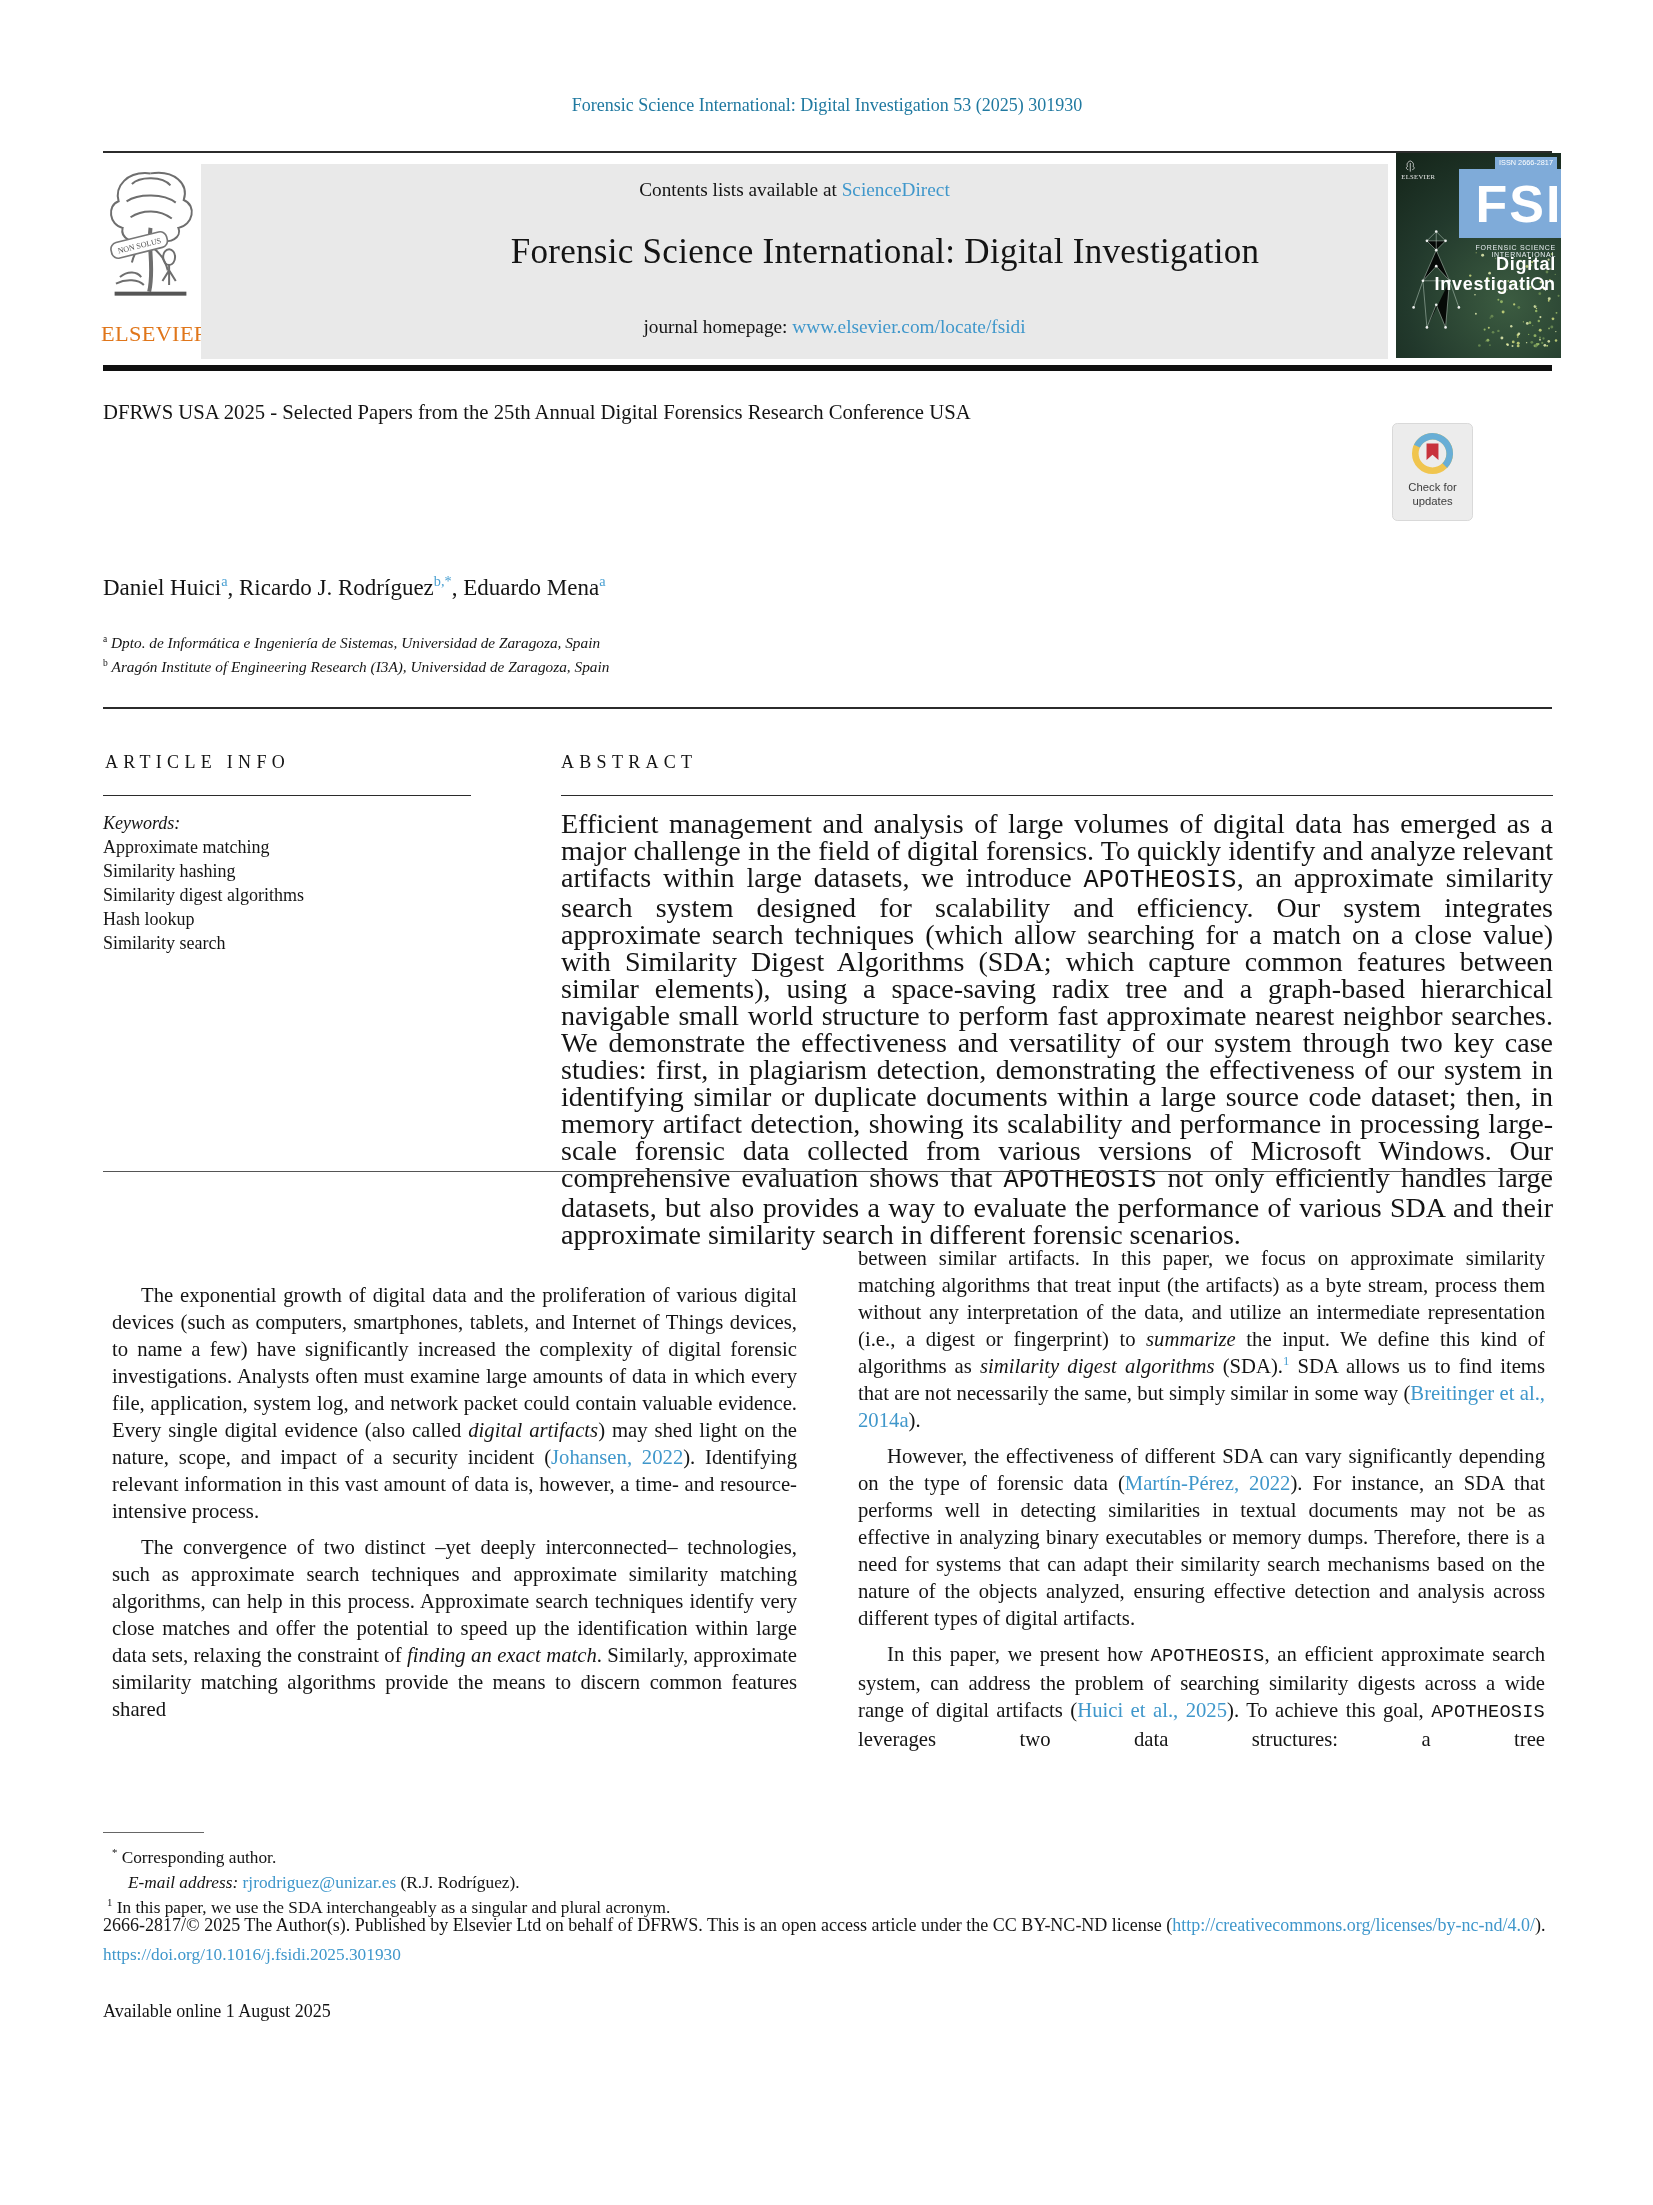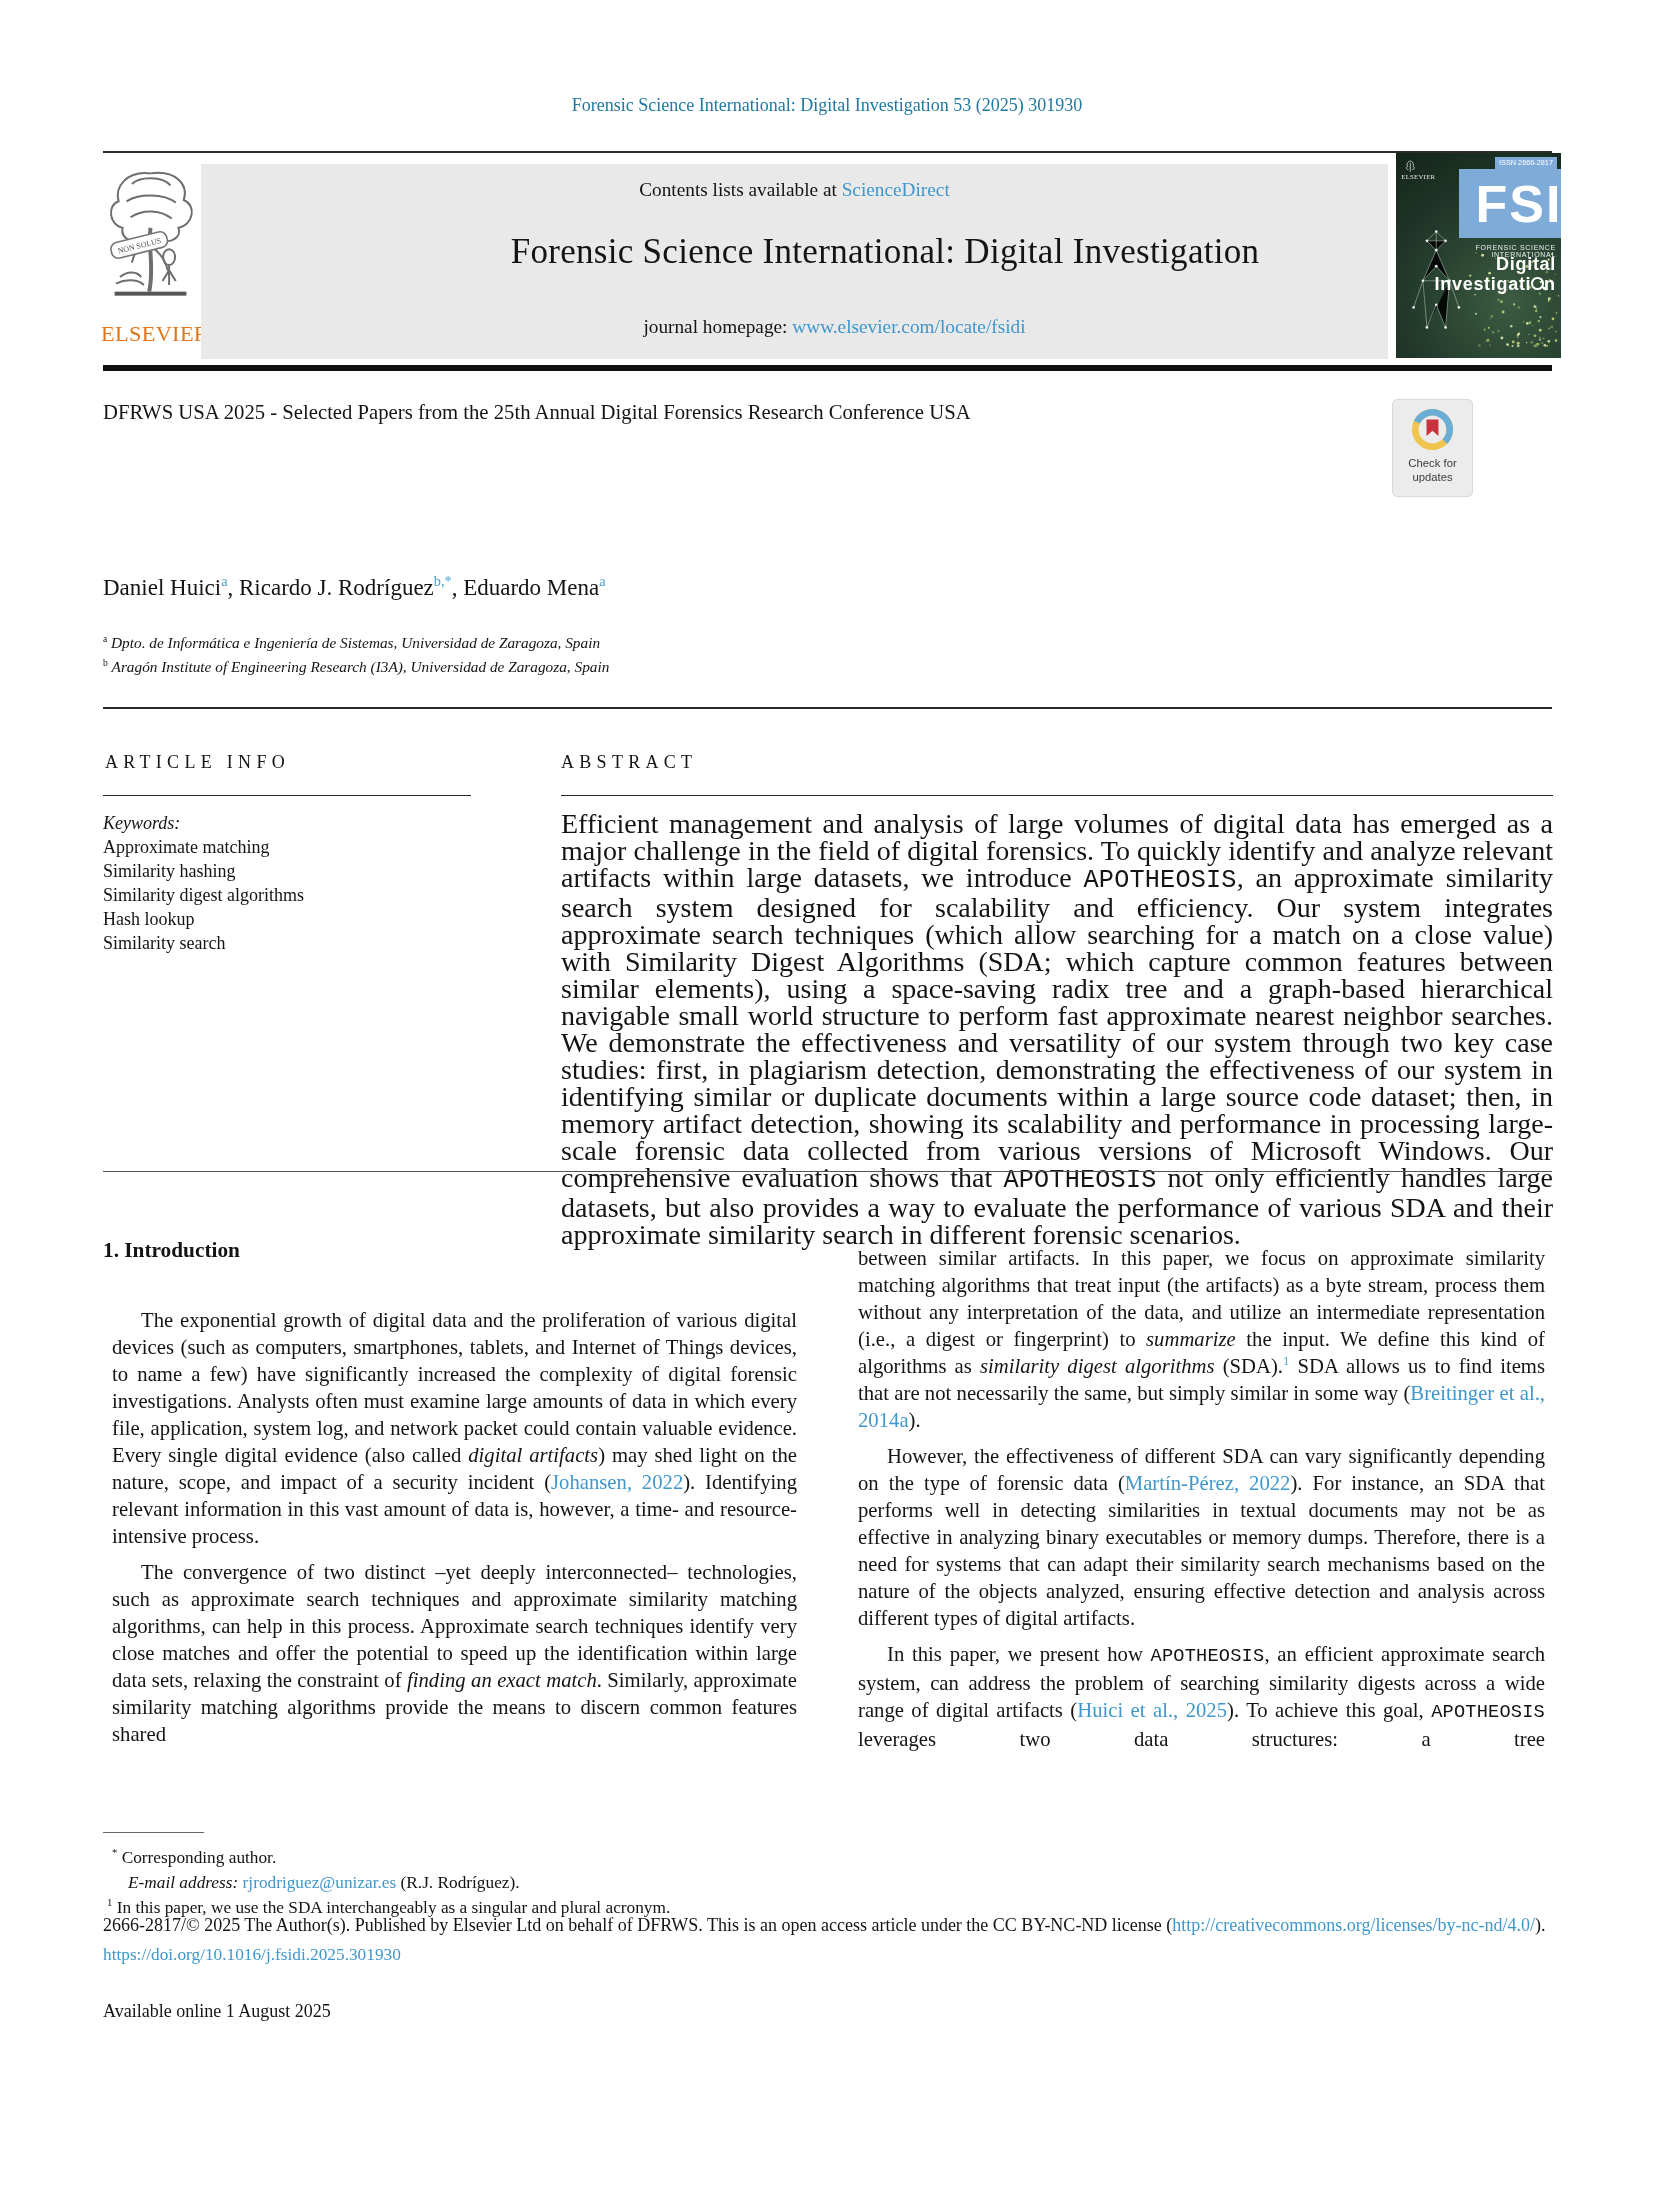--- a/index.html
+++ b/index.html
@@ -27,21 +27,21 @@
   #cover{background:radial-gradient(circle at 68% 72%, #3c5c41 0%, #22392c 55%, #142419 100%);overflow:hidden;}
   #cover .issn{background:#7fabd9;color:#fff;font-family:"Liberation Sans",sans-serif;font-size:7.3px;padding:1.3px 4px;}
   #cover .fsi-box{background:#7fabd9;display:flex;align-items:center;justify-content:center;}
   #cover .fsi-box span{color:#fff;font-family:"Liberation Sans",sans-serif;font-weight:bold;font-size:52px;letter-spacing:2px;}
   #cover .intl{color:#e9eef2;font-family:"Liberation Sans",sans-serif;font-size:7px;letter-spacing:0.7px;text-align:right;}
   #cover .dig{color:#fff;font-family:"Liberation Sans",sans-serif;font-weight:bold;font-size:18px;text-align:right;letter-spacing:0.7px;}
   #cover .mini-els{color:#e8e8e8;font-family:"Liberation Serif",serif;font-size:6.7px;letter-spacing:0.3px;}
   .ring{display:inline-block;width:8.7px;height:8.7px;border:2px solid #fff;border-radius:50%;position:relative;vertical-align:baseline;}
   .ring:after{content:"";position:absolute;width:6px;height:2px;background:#fff;right:-4.7px;bottom:-1.3px;transform:rotate(38deg);}
   
-  #check-badge{background:#ececec;border:0.7px solid #d9d9d9;border-radius:5.3px;text-align:center;}
+  #check-badge{background:#ececec;border:0.7px solid #d9d9d9;border-radius:5.3px;text-align:center;margin-top:24px;}
   #check-badge .cb-text{font-family:"Liberation Sans",sans-serif;font-size:11.3px;color:#3c3c3c;line-height:14px;}
   
   .sechead{font-size:18px;letter-spacing:5.3px;}
   .kw{font-size:18px;line-height:24px;}
   #abstract-text{font-size:28px;line-height:27px;}
   .bodyp{font-size:20.7px;line-height:27px;margin:9px;}
   .indent{text-indent:29px;}
   .fn{font-size:17.3px;line-height:25px;}
   .foot{font-size:18px;line-height:28px;}
   h1,h2,p{margin:0;font-weight:normal;}
@@ -250,21 +250,20 @@
       </div>
   </div>
 
   <div class="abs sechead" style="left:561px;top:752px;">ABSTRACT</div>
   <div class="abs rule" style="left:561px;top:795px;width:992px;height:1.3px;"></div>
   <p id="abstract-text" class="abs just" style="left:561px;top:810px;width:992px;">Efficient management and analysis of large volumes of digital data has emerged as a major challenge in the field of digital forensics. To quickly identify and analyze relevant artifacts within large datasets, we introduce <span class="mono">APOTHEOSIS</span>, an approximate similarity search system designed for scalability and efficiency. Our system integrates approximate search techniques (which allow searching for a match on a close value) with Similarity Digest Algorithms (SDA; which capture common features between similar elements), using a space-saving radix tree and a graph-based hierarchical navigable small world structure to perform fast approximate nearest neighbor searches. We demonstrate the effectiveness and versatility of our system through two key case studies: first, in plagiarism detection, demonstrating the effectiveness of our system in identifying similar or duplicate documents within a large source code dataset; then, in memory artifact detection, showing its scalability and performance in processing large-scale forensic data collected from various versions of Microsoft Windows. Our comprehensive evaluation shows that <span class="mono">APOTHEOSIS</span> not only efficiently handles large datasets, but also provides a way to evaluate the performance of various SDA and their approximate similarity search in different forensic scenarios.</p>
 
   <div class="abs" style="left:103px;top:1171px;width:1449px;height:1.3px;background:#555;"></div>
 
   <div class="abs" style="left:103px;top:1238px;width:703px;">
-    <h2 style="font-size:21.3px;font-weight:bold;">1. Introduction</h2>
     <div style="height:35px;"></div>
     <p class="bodyp just indent">The exponential growth of digital data and the proliferation of various digital devices (such as computers, smartphones, tablets, and Internet of Things devices, to name a few) have significantly increased the complexity of digital forensic investigations. Analysts often must examine large amounts of data in which every file, application, system log, and network packet could contain valuable evidence. Every single digital evidence (also called <span class="it">digital artifacts</span>) may shed light on the nature, scope, and impact of a security incident (<span class="link">Johansen, 2022</span>). Identifying relevant information in this vast amount of data is, however, a time- and resource-intensive process.</p>
     <p class="bodyp just indent jlast">The convergence of two distinct –yet deeply interconnected– technologies, such as approximate search techniques and approximate similarity matching algorithms, can help in this process. Approximate search techniques identify very close matches and offer the potential to speed up the identification within large data sets, relaxing the constraint of <span class="it">finding an exact match</span>. Similarly, approximate similarity matching algorithms provide the means to discern common features shared</p>
   </div>
 
   <div class="abs" style="left:849px;top:1236px;width:705px;">
     <p class="bodyp just">between similar artifacts. In this paper, we focus on approximate similarity matching algorithms that treat input (the artifacts) as a byte stream, process them without any interpretation of the data, and utilize an intermediate representation (i.e., a digest or fingerprint) to <span class="it">summarize</span> the input. We define this kind of algorithms as <span class="it">similarity digest algorithms</span> (SDA).<sup class="sup-blue">1</sup> SDA allows us to find items that are not necessarily the same, but simply similar in some way (<span class="link">Breitinger et al., 2014a</span>).</p>
     <p class="bodyp just indent">However, the effectiveness of different SDA can vary significantly depending on the type of forensic data (<span class="link">Martín-Pérez, 2022</span>). For instance, an SDA that performs well in detecting similarities in textual documents may not be as effective in analyzing binary executables or memory dumps. Therefore, there is a need for systems that can adapt their similarity search mechanisms based on the nature of the objects analyzed, ensuring effective detection and analysis across different types of digital artifacts.</p>
     <p class="bodyp just indent jlast">In this paper, we present how <span class="mono">APOTHEOSIS</span>, an efficient approximate search system, can address the problem of searching similarity digests across a wide range of digital artifacts (<span class="link">Huici et al., 2025</span>). To achieve this goal, <span class="mono">APOTHEOSIS</span> leverages two data structures: a tree</p>
   </div>

